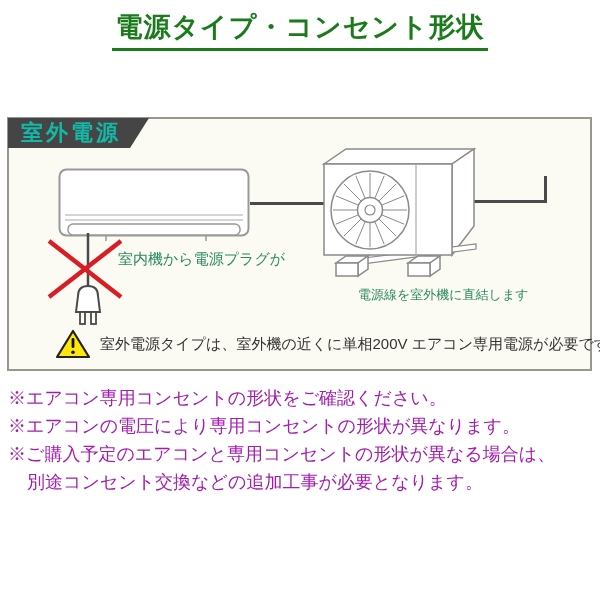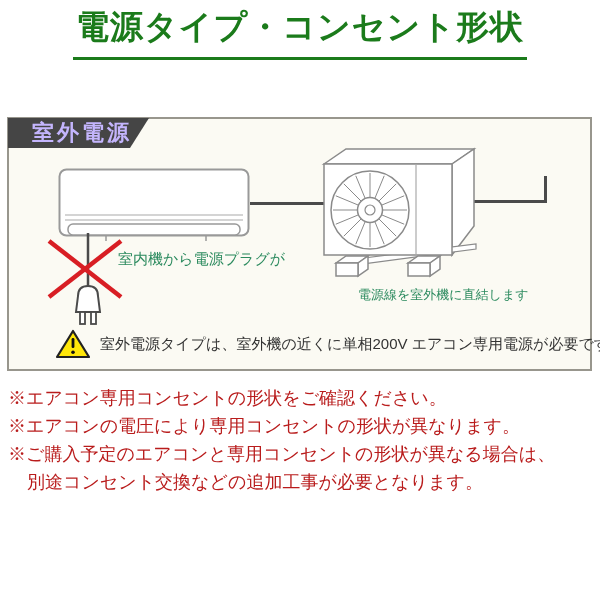--- a/index.html
+++ b/index.html
@@ -3,33 +3,33 @@
 <meta charset="utf-8">
 <style>
   html,body{margin:0;padding:0;background:#ffffff;}
   .page{
     position:relative;width:600px;height:600px;background:#ffffff;overflow:hidden;
     font-family:"Liberation Sans",sans-serif;
   }
   
   .title-wrap{position:absolute;top:9px;left:0;width:600px;text-align:center;}
   .title{
-    display:inline-block;font-size:33px;font-weight:bold;color:#1b7b1b;
-    letter-spacing:1px;border-bottom:3px solid #1b7b1b;padding:0 3px 12px 3px;
+    display:inline-block;font-size:27px;font-weight:bold;color:#1b7b1b;
+    letter-spacing:1px;border-bottom:3px solid #1b7b1b;padding:0 3px 3px 3px;
     line-height:36px;
   }
   
   .diagram-box{
     position:absolute;left:7px;top:117px;width:585px;height:254px;
     border:2px solid #98968d;background:#fbfaf3;box-sizing:border-box;
   }
   .section-label{
     position:absolute;left:-1px;top:-1px;width:141px;height:30px;
-    background:#454545;color:#c4b5fd;font-size:22px;font-weight:bold;
-    letter-spacing:3px;line-height:30px;padding-left:24px;box-sizing:border-box;
+    background:#454545;color:#14b8a6;font-size:22px;font-weight:bold;
+    letter-spacing:3px;line-height:30px;padding-left:13px;box-sizing:border-box;
     clip-path:polygon(0 0,100% 0,calc(100% - 19px) 100%,0 100%);
   }
   .abs{position:absolute;}
   .z1{z-index:1;}
   .z2{z-index:2;position:absolute;}
   .line-h{height:3px;background:#4a4a4a;}
   .line-v{width:3px;background:#4a4a4a;}
   .indoor-note{
     left:109px;top:130px;font-size:15px;line-height:20px;color:#2b8a5e;z-index:3;text-align:right;
   }
@@ -44,21 +44,21 @@
   }
   .warning-row{
     left:46px;top:210px;display:flex;align-items:flex-start;z-index:3;
   }
   .warning-text{
     margin-left:9px;padding-top:6px;font-size:15px;color:#333333;white-space:nowrap;
   }
   
   .notes{
     position:absolute;left:8px;top:384px;width:586px;
-    font-size:18px;line-height:28px;color:#b91c1c;
+    font-size:18px;line-height:28px;color:#a21caf;
   }
   .note-cont{padding-left:19px;}
 </style>
 </head>
 <body>
 
 <div class="page">
 
   <div class="title-wrap">
     <span class="title">電源タイプ・コンセント形状</span>

